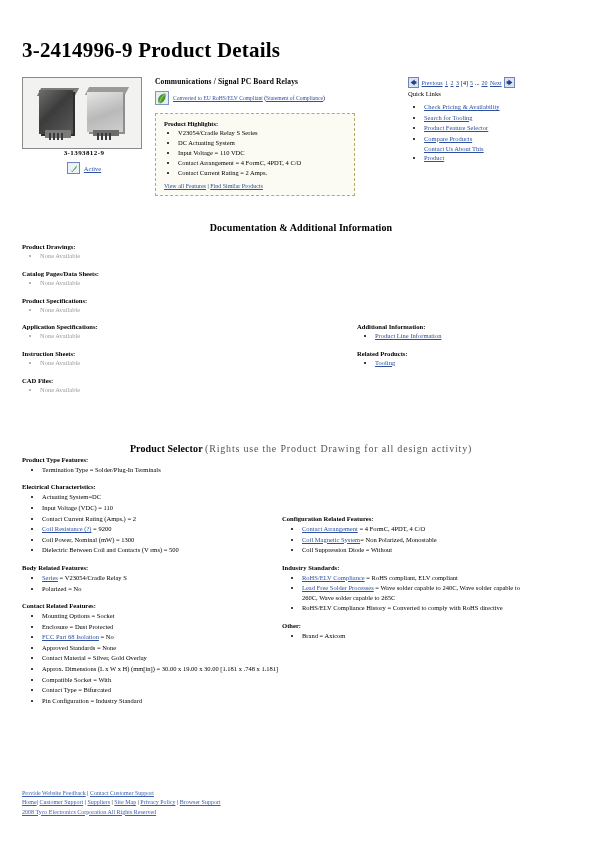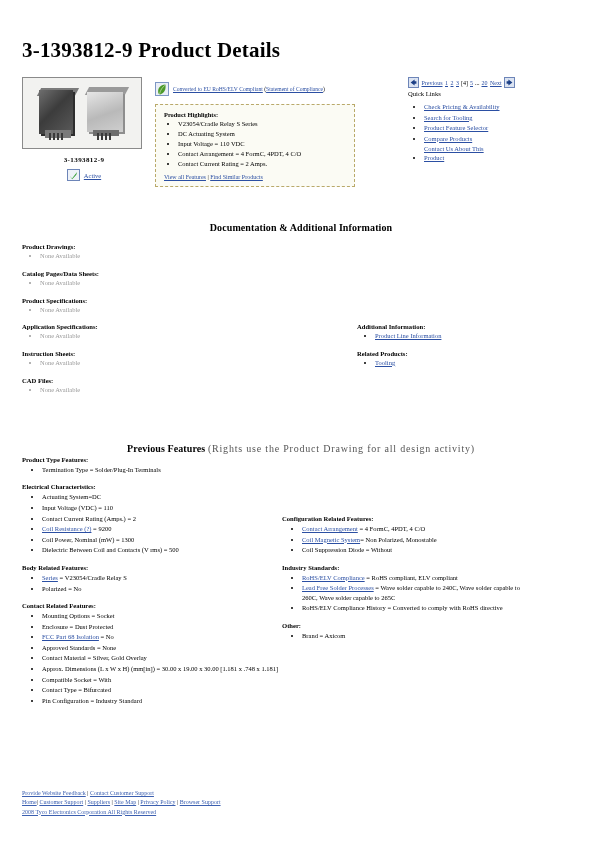--- a/index.html
+++ b/index.html
@@ -39,21 +39,21 @@
   .relay.a2 { left:16px; top:10px; width:38px; height:8px; background:#7b7b7b; transform:skewX(-28deg); }
   .relay.a3 { left:22px; top:52px; width:26px; height:8px; background:#7a7a7a; }
   .relay.b { left:64px; top:14px; width:36px; height:40px;
     background:linear-gradient(160deg,#e6e6e6 0%,#b9b9b9 55%,#cfcfcf 100%);
     box-shadow: 2px 2px 0 #8e8e8e; }
   .relay.b2 { left:64px; top:9px; width:40px; height:8px; background:#9a9a9a; transform:skewX(-28deg); }
   .relay.b3 { left:70px; top:52px; width:26px; height:6px; background:#6d6d6d; }
   .pins { position:absolute; bottom:8px; display:flex; gap:2px; }
   .pin { width:2px; height:7px; background:#3a3a3a; }
 
-  .thumb-label { font-weight:bold; font-size:7px; margin-top:7px; letter-spacing:0.4px; }
+  .thumb-label { font-weight:bold; font-size:7px; margin-top:0; letter-spacing:0.4px; }
   .status-row { margin-top:5px; display:inline-flex; align-items:center; gap:4px; }
   .chk-box {
     width:13px; height:12px; border:1px solid #6d85b8; background:#eef2f8;
     display:flex; align-items:center; justify-content:center;
   }
   .chk { width:9px; height:9px; }
 
   .mid-col { position:absolute; left:155px; top:0; width:240px; }
   .cat-title { font-weight:bold; font-size:7.5px; letter-spacing:0.15px; }
   .rohs-row { margin-top:5px; display:flex; align-items:center; gap:4px; }
@@ -109,21 +109,21 @@
   .feat-grp ul { padding-left:20px; margin-top:2px; }
   .feat-grp li { line-height:1.45; }
 
   
   .footer { position:absolute; left:22px; bottom:33px; font-size:6px; line-height:1.55; }
   .footer a { color:#3b5fb0; }
 </style>
 </head>
 <body>
 
-<div class="page-title">3-1393812-9 Product Details</div>
+<div class="page-title">3-2414996-9 Product Details</div>
 
 <div class="top">
 
   <div class="thumb-col">
     <div class="thumb-box">
       <div class="relay a2"></div>
       <div class="relay a"></div>
       <div class="relay a3"></div>
       <div class="relay b2"></div>
       <div class="relay b"></div>
@@ -146,20 +146,21 @@
       <span class="chk-box">
         <svg class="chk" viewBox="0 0 10 10">
             <path d="M1 5.6 L3.4 8.2 L9 1.2 L8.1 4.3 L3.5 9.3 Z" fill="#2f9e2f"></path>
           </svg>
       </span>
       <span class="lnk">Active</span>
     </div>
   </div>
 
   <div class="mid-col">
+    <div class="cat-title">Communications / Signal PC Board Relays</div>
 
     <div class="rohs-row">
       <span class="leaf-box">
         <svg width="10" height="11" viewBox="0 0 10 11">
           <path d="M8.4 0.6 C3.4 1.2 0.6 3.8 1.2 8.4 C1.4 9.6 2.2 10.4 3.2 10.4 C7.4 9.2 9.2 5.4 8.4 0.6 Z" fill="#4c9a2a"></path>
           <path d="M7.8 1.4 C5.2 3.4 3.4 6.2 2.6 9.8" stroke="#dff0cf" stroke-width="0.6" fill="none"></path>
         </svg>
       </span>
       <span class="rohs-txt">
         <span class="lnk">Converted to EU RoHS/ELV Compliant</span>
@@ -261,21 +262,21 @@
     <div class="grp">
       <div class="grp-h">Related Products:</div>
       <ul>
           <li><span class="lnk">Tooling</span></li>
         </ul>
     </div>
   </div>
 </div>
 
 <div class="sec-head">
-  <span>Previous Features</span>
+  <span>Product Selector</span>
   <span class="note">(Rights use the Product Drawing for all design activity)</span>
 </div>
 
 <div class="feat-wrap">
   <div class="feat-left">
 
     <div class="feat-grp">
       <div class="grp-h">Product Type Features:</div>
       <ul>
         <li><span>Termination Type = Solder/Plug-In Terminals</span></li>

